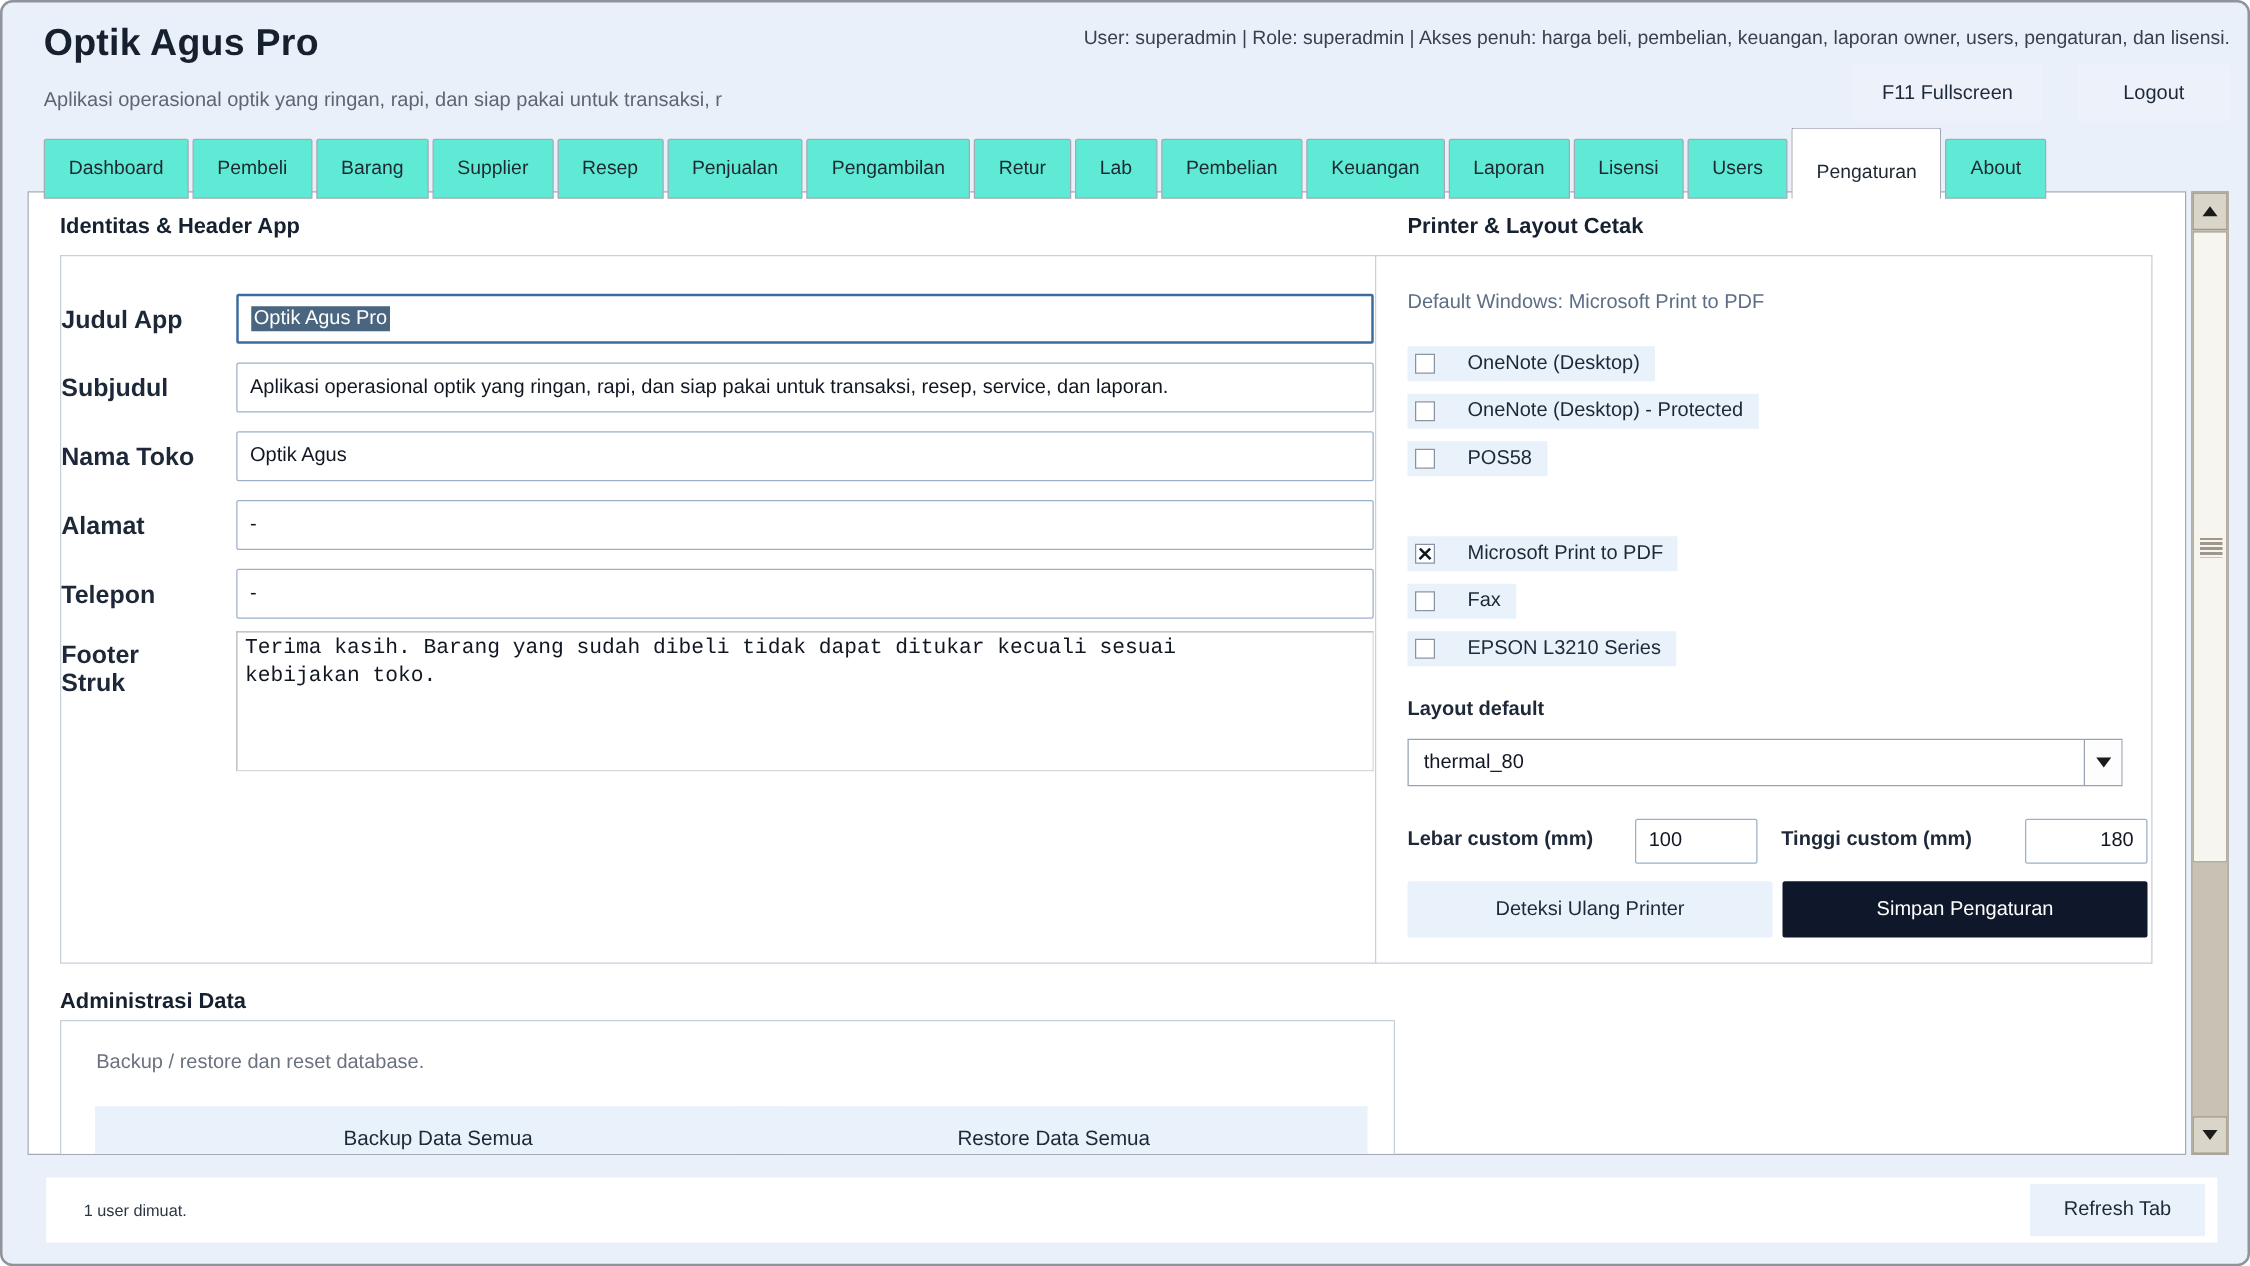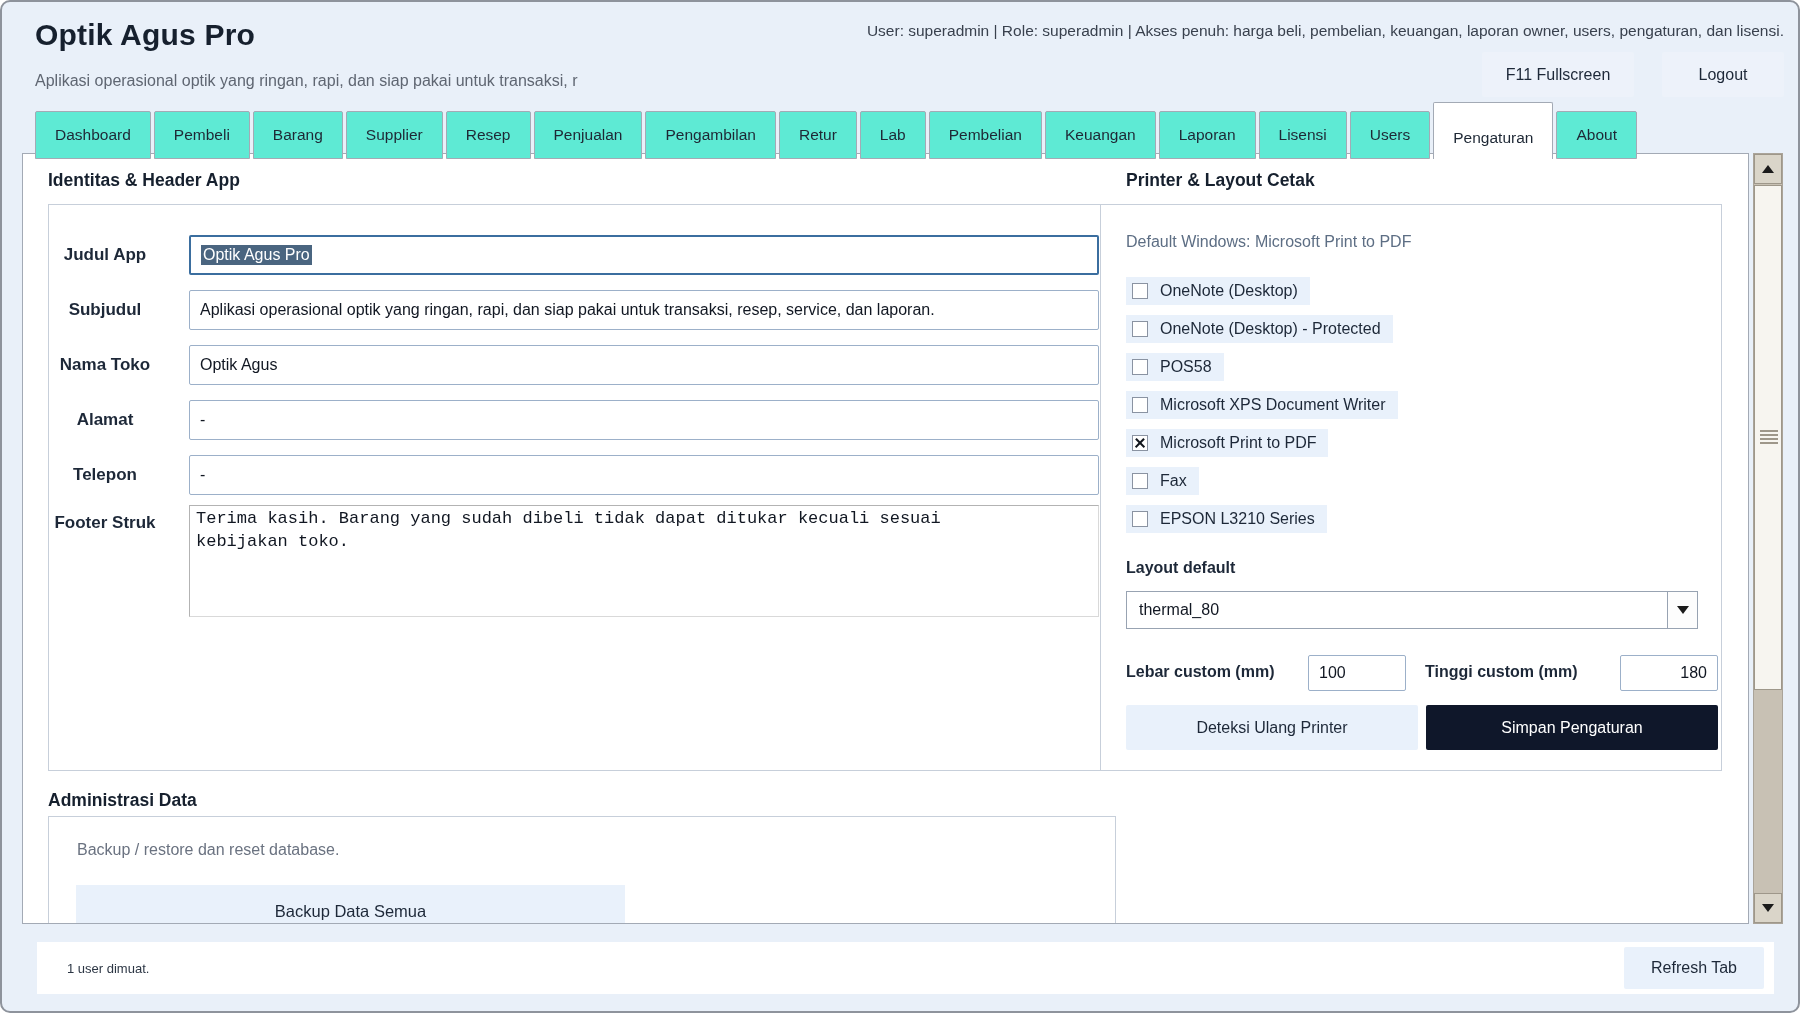--- a/index.html
+++ b/index.html
@@ -26,36 +26,36 @@
     font-size:15.5px; color:#1e2835; white-space:nowrap; cursor:default;
   }
   .tab.active {
     height:57px; background:#ffffff; border-bottom:none; align-items:flex-end; padding-bottom:12px; z-index:4;
   }
   
   .content { position:absolute; left:20px; top:151px; width:1727px; height:771px; background:#ffffff; border:1px solid #a3aab5; overflow:hidden; z-index:2; }
   .section-heading { position:absolute; font-size:17.5px; font-weight:700; color:#16202e; }
   .group-box { position:absolute; background:#ffffff; border:1px solid #c7cfda; }
   
-  .field-label { position:absolute; left:0; width:112px; text-align:center; font-size:17px; font-weight:700; color:#1d2838; }
+  .field-label { position:absolute; left:0; width:112px; text-align:left; font-size:20px; font-weight:700; color:#1d2838; }
   .text-input {
     position:absolute; left:140px; width:910px; height:40px; background:#fff; border:1px solid #9cb0c9; border-radius:2px;
     font-family:inherit; font-size:16px; color:#111722; padding:0 10px; display:flex; align-items:center;
   }
   input.text-input { display:block; padding:0 10px; line-height:38px; }
   .text-input.focused { border:2px solid #3b6e9f; }
   .sel-text { background:#4a6580; color:#ffffff; padding:1px 2px; font-size:16px; }
   .footer-textarea {
     position:absolute; left:140px; top:300px; width:910px; height:112px; resize:none;
     border:1px solid #b3b3b3; border-right-color:#d9d9d9; border-bottom-color:#d9d9d9; outline:none;
     font-family:"Liberation Mono", monospace; font-size:17px; line-height:1.35; color:#111722; padding:2px 6px; overflow:hidden; background:#fff;
   }
   
   .default-info { position:absolute; left:25px; top:28px; font-size:16px; color:#5d6e84; }
-  .chk-row { position:absolute; left:25px; display:inline-flex; align-items:center; gap:12px; background:#e9f1fb; padding:5px 12px 5px 6px; cursor:default; }
+  .chk-row { position:absolute; left:25px; display:inline-flex; align-items:center; gap:26px; background:#e9f1fb; padding:5px 12px 5px 6px; cursor:default; }
   .chk { position:relative; width:16px; height:16px; background:#ffffff; border:1px solid #8a93a2; flex:0 0 auto; }
   .chk.checked::before, .chk.checked::after {
     content:""; position:absolute; left:1px; top:6px; width:12px; height:2.4px; background:#10151c;
   }
   .chk.checked::before { transform:rotate(45deg); }
   .chk.checked::after { transform:rotate(-45deg); }
   .chk-label { font-size:16px; color:#1d2838; white-space:nowrap; }
   .sub-label { position:absolute; font-size:16px; font-weight:700; color:#1d2838; }
   .combo { position:absolute; left:25px; top:386px; width:572px; height:38px; background:#fff; border:1px solid #98a3b2; display:flex; align-items:center; }
   .combo-value { font-size:16px; color:#111722; padding-left:12px; }
@@ -149,24 +149,20 @@
         <span class="chk-label">OneNote (Desktop)</span>
       </div>
       <div class="chk-row" style="top:110px;">
         <span class="chk"></span>
         <span class="chk-label">OneNote (Desktop) - Protected</span>
       </div>
       <div class="chk-row" style="top:148px;">
         <span class="chk"></span>
         <span class="chk-label">POS58</span>
       </div>
-      <div class="chk-row" style="top:186px;">
-        <span class="chk"></span>
-        <span class="chk-label">Microsoft XPS Document Writer</span>
-      </div>
       <div class="chk-row" style="top:224px;">
         <span class="chk checked"></span>
         <span class="chk-label">Microsoft Print to PDF</span>
       </div>
       <div class="chk-row" style="top:262px;">
         <span class="chk"></span>
         <span class="chk-label">Fax</span>
       </div>
       <div class="chk-row" style="top:300px;">
         <span class="chk"></span>
@@ -188,20 +184,21 @@
 
       <button class="panel-btn btn-light" style="left:25px; top:500px; width:292px;">Deteksi Ulang Printer</button>
       <button class="panel-btn btn-primary" style="left:325px; top:500px; width:292px;">Simpan Pengaturan</button>
     </div>
 
     <div class="section-heading" style="left:25px; top:636px;">Administrasi Data</div>
 
     <div class="group-box" style="left:25px; top:662px; width:1068px; height:140px;">
       <div class="admin-desc">Backup / restore dan reset database.</div>
       <button class="admin-btn" style="left:27px; width:549px;">Backup Data Semua</button>
+      <button class="admin-btn" style="left:543px; width:502px;">Restore Data Semua</button>
     </div>
   </div>
 
   <div class="scrollbar">
     <div class="sb-btn sb-up">
       <span class="tri-up"></span>
     </div>
     <div class="sb-thumb">
       <div class="sb-grip"></div>
     </div>

